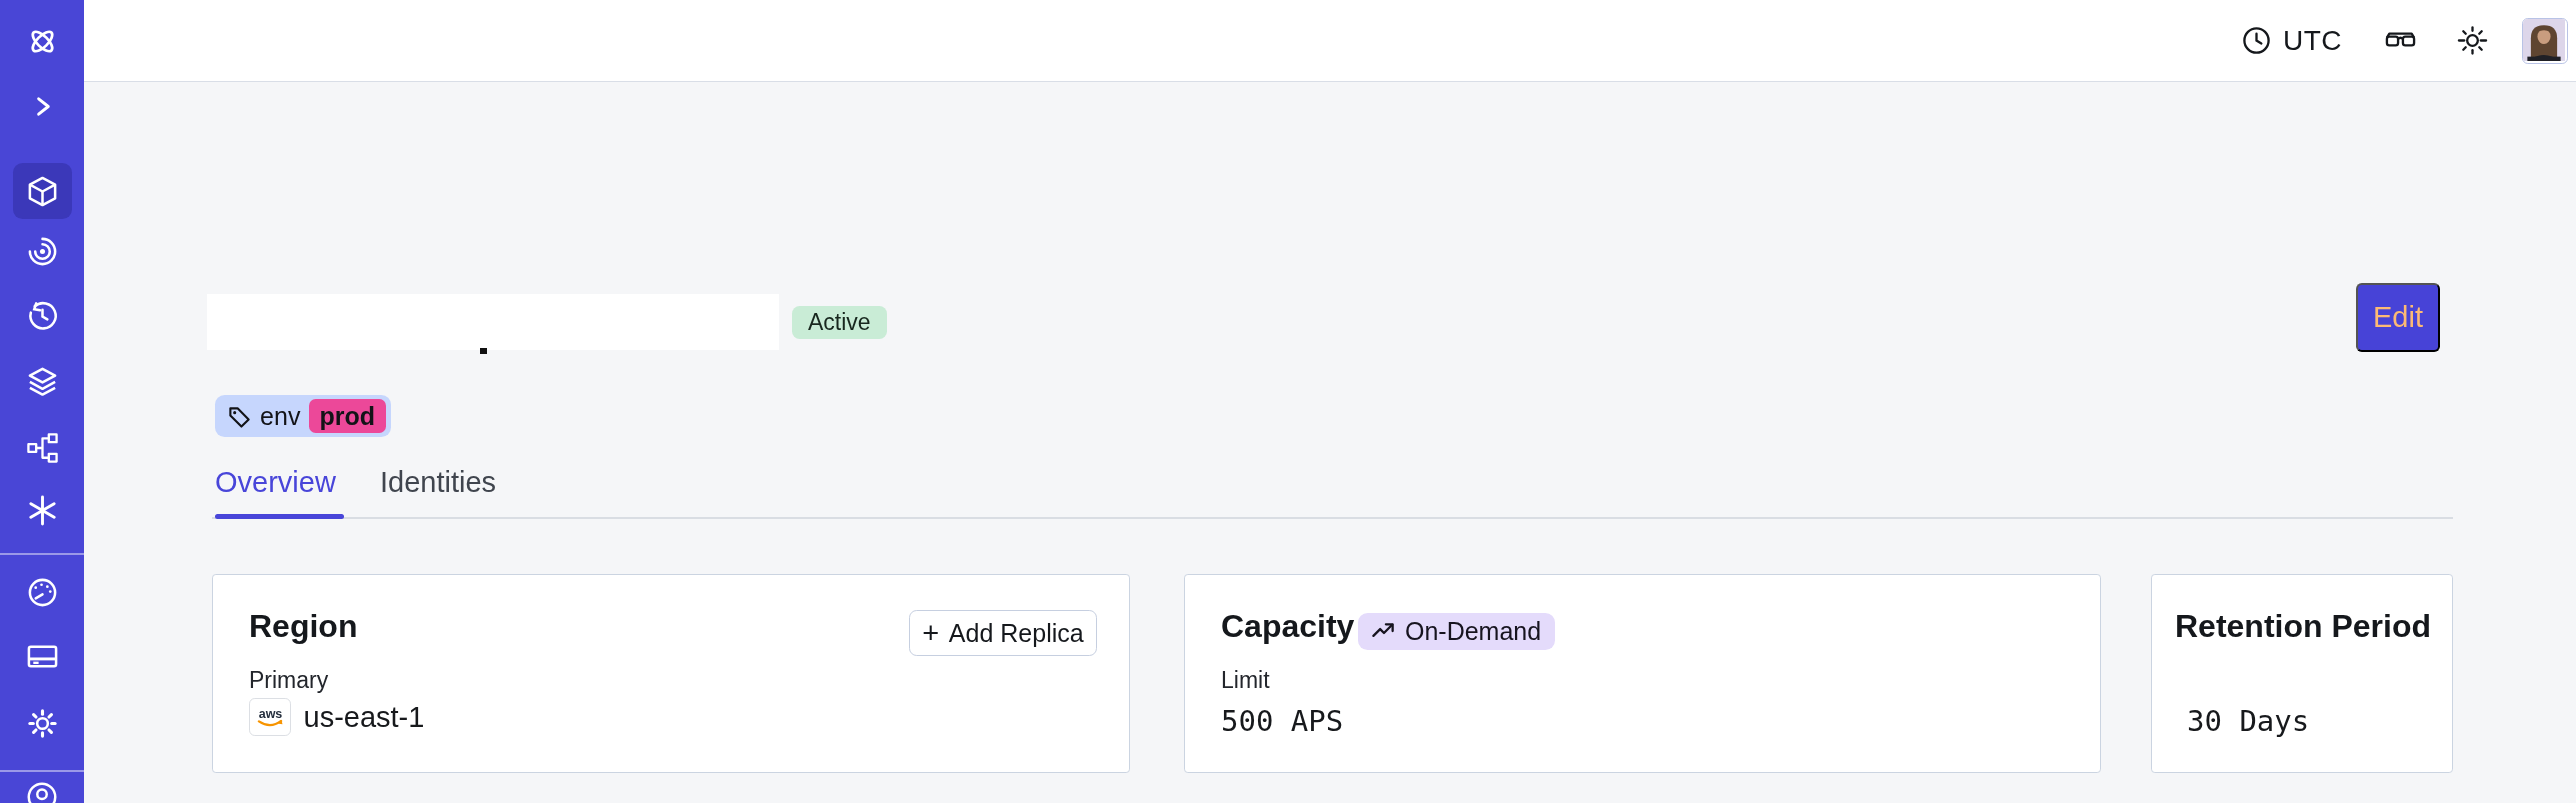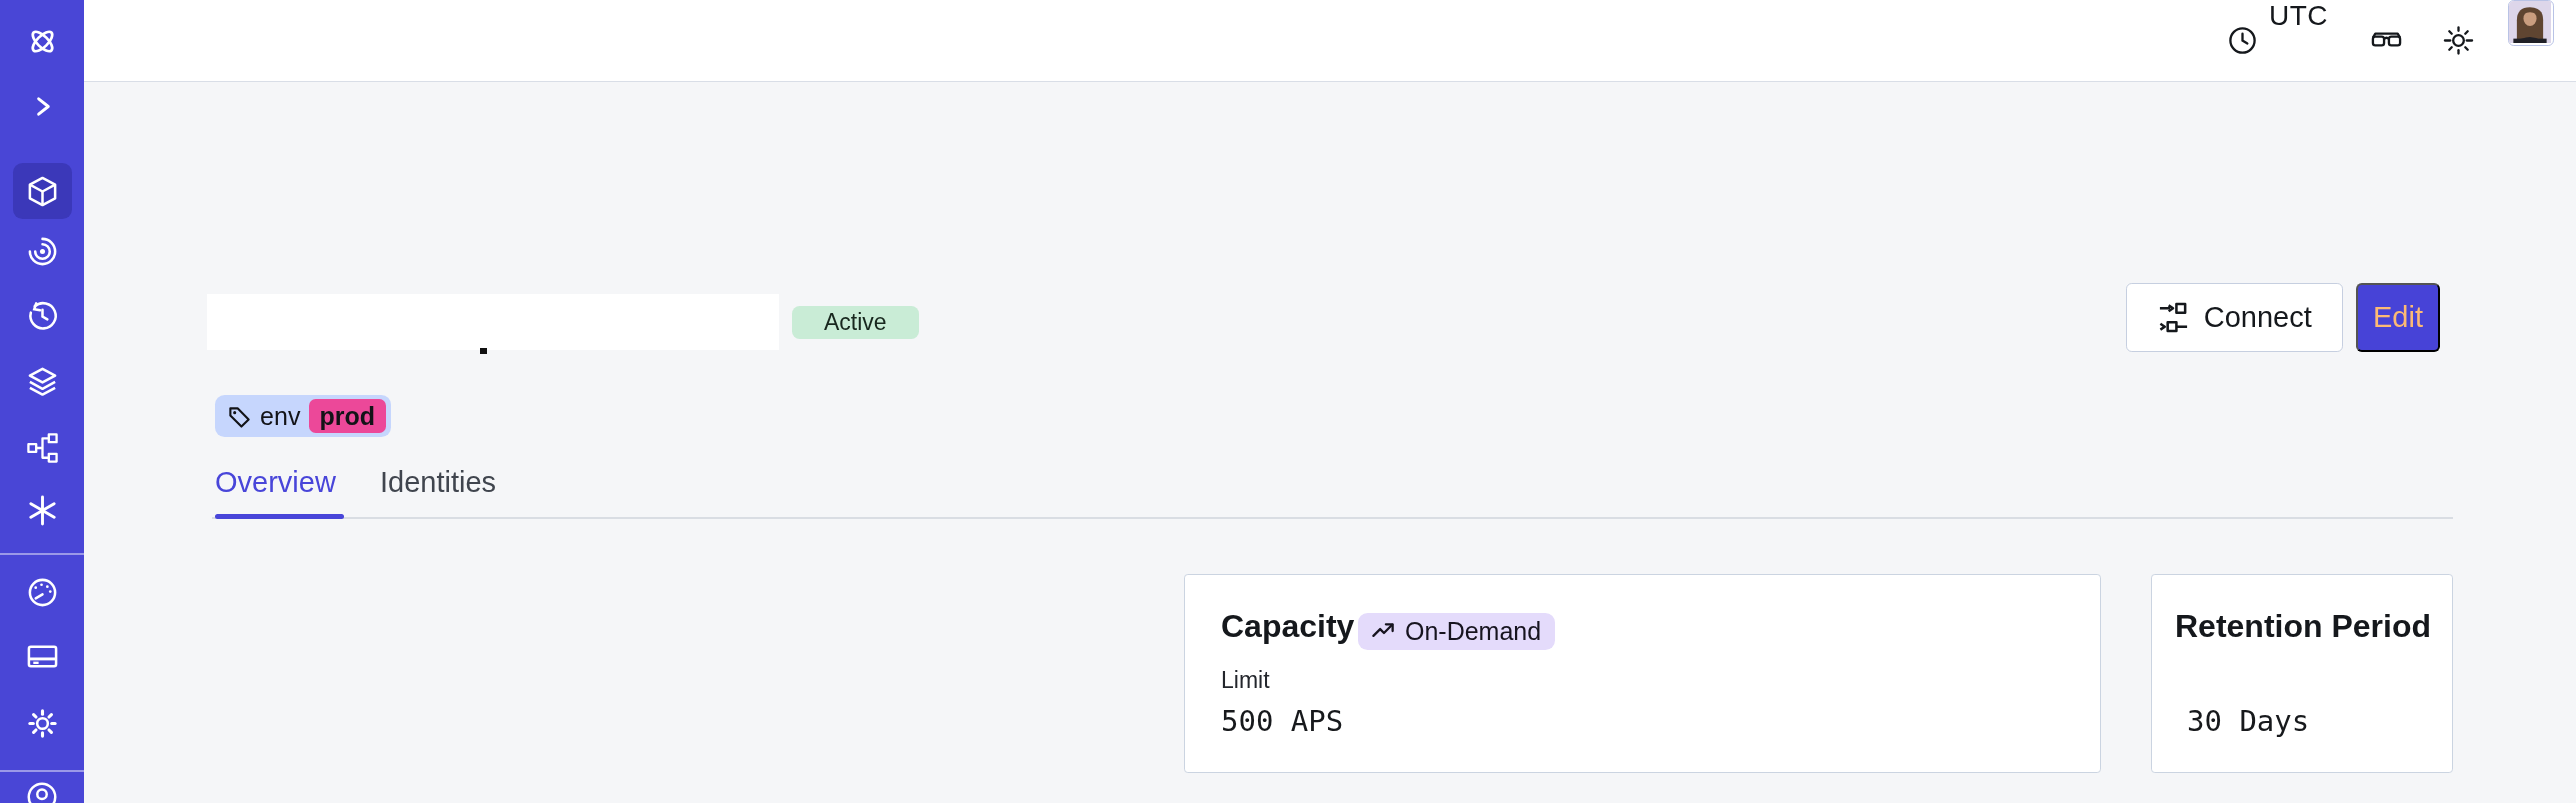--- a/index.html
+++ b/index.html
@@ -8,34 +8,34 @@
   .app{position:relative;width:2576px;height:804px;background:#f5f6f8;overflow:hidden;}
 
   
   .sidebar{position:absolute;left:0;top:0;width:84px;height:804px;background:#4946d6;z-index:5;}
   .sitem{position:absolute;left:0;width:84px;display:flex;justify-content:center;cursor:pointer;}
   .sactive{position:absolute;left:12.5px;top:163px;width:59px;height:56px;background:#3b38b9;border-radius:9.6px;}
   .sdivider{position:absolute;left:0;width:84px;height:1.9px;background:rgba(255,255,255,.45);}
 
   
   .header{position:absolute;left:84px;top:0;width:2492px;height:82px;background:#ffffff;
-          border-bottom:1.9px solid #d9dee7;display:flex;justify-content:flex-end;
-          padding-right:22px;box-sizing:border-box;z-index:4;}
+          border-bottom:1.9px solid #d9dee7;display:flex;align-items:center;justify-content:flex-end;
+          padding-right:8px;box-sizing:border-box;z-index:4;}
   .tz{font-size:28px;color:#15181c;margin-left:10.5px;letter-spacing:0.5px;}
   .hicon{display:flex;align-items:center;cursor:pointer;}
   .avatar{width:46px;height:46px;border-radius:5.8px;border:1.9px solid #b9c3e6;overflow:hidden;margin-left:34px;cursor:pointer;box-sizing:border-box;}
 
   
   .crumb{position:absolute;left:220px;top:197px;display:flex;align-items:center;gap:9.6px;font-size:28px;font-weight:500;color:#141619;}
   .crumb a{cursor:pointer;}
 
   
   .redact{position:absolute;left:207px;top:294px;width:572px;height:56px;background:#ffffff;}
   .redact-dot{position:absolute;left:480px;top:348px;width:6.7px;height:5.8px;background:#111;}
-  .badge-active{position:absolute;left:792px;top:306px;height:33px;padding:0 32px;border-radius:7.7px;
+  .badge-active{position:absolute;left:792px;top:306px;height:33px;padding:0 16px;border-radius:7.7px;
       background:#c9ecd6;color:#18271e;font-size:23px;display:flex;align-items:center;}
   .btn{display:flex;align-items:center;justify-content:center;box-sizing:border-box;cursor:pointer;border-radius:5.8px;}
   .btn-connect{position:absolute;left:2126px;top:283px;width:217px;height:69px;background:#fff;
       border:1.9px solid #c6cfe0;gap:13.4px;font-size:29px;font-weight:500;color:#15181c;}
   .btn-edit{position:absolute;left:2356px;top:283px;width:84px;height:69px;background:#4743d7;
       color:#fdba74;font-size:29px;font-weight:500;}
 
   
   .tagpill{position:absolute;left:215px;top:368px;height:42px;background:#c6d6fd;border-radius:9.6px;
       display:flex;align-items:center;gap:8.6px;padding:0 5.8px 0 11.5px;font-size:25px;color:#121317;cursor:pointer;margin-top:27px;}
@@ -203,49 +203,56 @@
         <rect x="5" y="43" width="38" height="5" fill="#202026"></rect>
       </svg>
     </span>
   </header>
 
 
   <div class="redact"></div>
   <div class="redact-dot"></div>
   <div class="badge-active">Active</div>
 
-  <button class="btn btn-connect">
-    <svg width="33" height="33" viewBox="0 0 34 34" fill="none" stroke="#15181c" stroke-width="2.6" stroke-linejoin="round">
-      <path d="M3 7.5 H13.5"></path>
-        <path d="M12 4.5 L16.5 7.5 L12 10.5"></path>
-      <rect x="20" y="3" width="9" height="9"></rect>
-      <path d="M3.5 23.5 L8 26.5 L3.5 29.5"></path>
-      <rect x="11" y="22" width="9" height="9"></rect>
-      <path d="M20 26.5 H31"></path>
-    </svg>
-    <span>Connect</span>
-  </button>
   <button class="btn btn-edit">
     <span>Edit</span>
   </button>
 
   <div class="tagpill">
     <svg width="25" height="25" viewBox="0 0 26 26" fill="none" stroke="#121317" stroke-width="2.2" stroke-linejoin="round">
       <path d="M3.5 12 V4.5 H11 L22.5 16 L15 23.5 Z"></path>
       <circle cx="8" cy="9" r="1.6" fill="#121317" stroke="none"></circle>
     </svg>
     <span>env</span>
     <span class="taginner">prod</span>
   </div>
 
   <div class="tab" style="left:215px;color:#4845d9;font-weight:500">Overview</div>
   <div class="tab" style="left:380px;color:#40454e">Identities</div>
   <div class="tab-line"></div>
   <div class="tab-underline"></div>
 
+  <section class="card" style="left:212px;width:918px">
+    <div class="card-title">Region</div>
+    <button class="btn-sm" style="position:absolute;left:696px;top:35px;width:188px;height:46px">
+      <span style="font-size:29px;font-weight:400">+</span>
+      <span>Add Replica</span>
+    </button>
+    <div class="card-label">Primary</div>
+    <div class="aws-row">
+      <span class="aws-badge">
+        <svg width="31" height="25" viewBox="0 0 32 26">
+          <text x="16" y="13" text-anchor="middle" font-family="Liberation Sans, sans-serif" font-size="13" font-weight="bold" fill="#252f3e">aws</text>
+          <path d="M4 17 Q16 25 27 16.5" fill="none" stroke="#f79400" stroke-width="2.4" stroke-linecap="round"></path>
+          <path d="M27.5 16 L28.5 20 L24.5 19.4" fill="#f79400" stroke="none"></path>
+        </svg>
+      </span>
+      <span class="aws-val">us-east-1</span>
+    </div>
+  </section>
 
   <section class="card" style="left:1184px;width:917px">
     <div class="card-title">Capacity</div>
     <div class="badge-ondemand">
       <svg width="25" height="25" viewBox="0 0 26 26" fill="none" stroke="#17141f" stroke-width="2.4" stroke-linecap="round" stroke-linejoin="round">
         <path d="M2.5 17.5 L9.5 10.5 L13.5 14.5 L22 6"></path>
         <path d="M15.5 5.5 H22.5 V12.5"></path>
       </svg>
       <span>On-Demand</span>
     </div>

